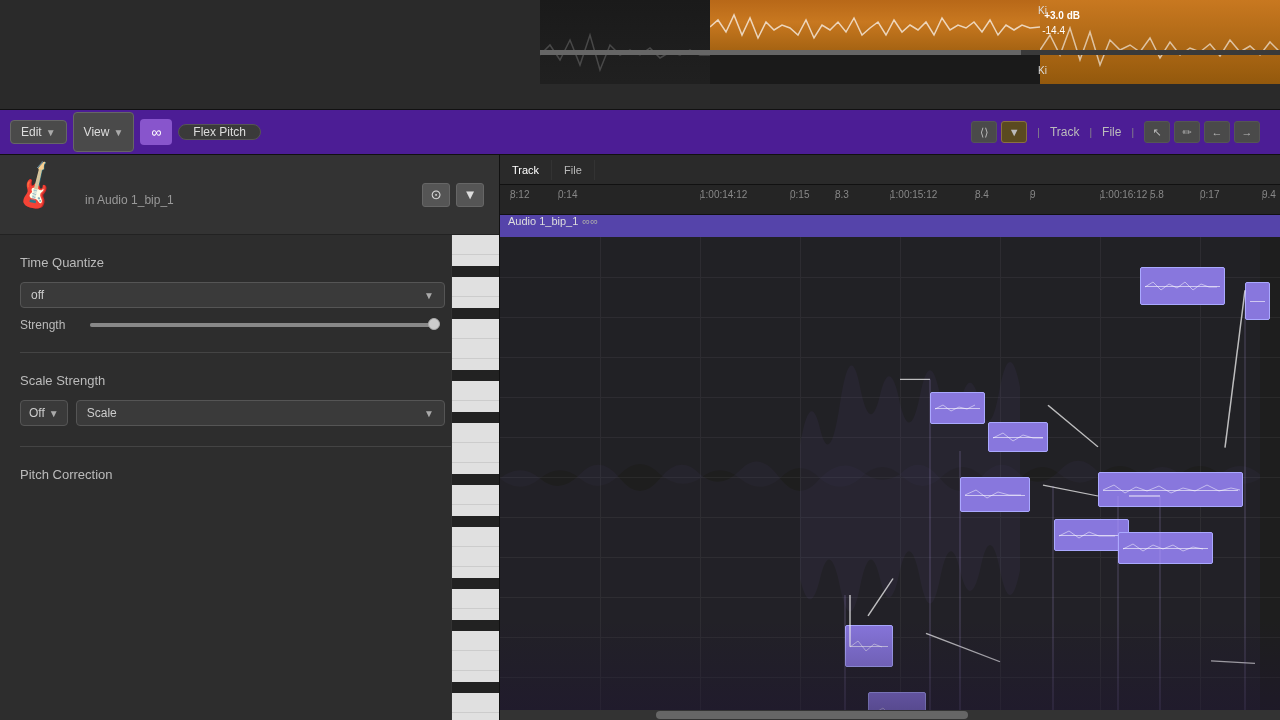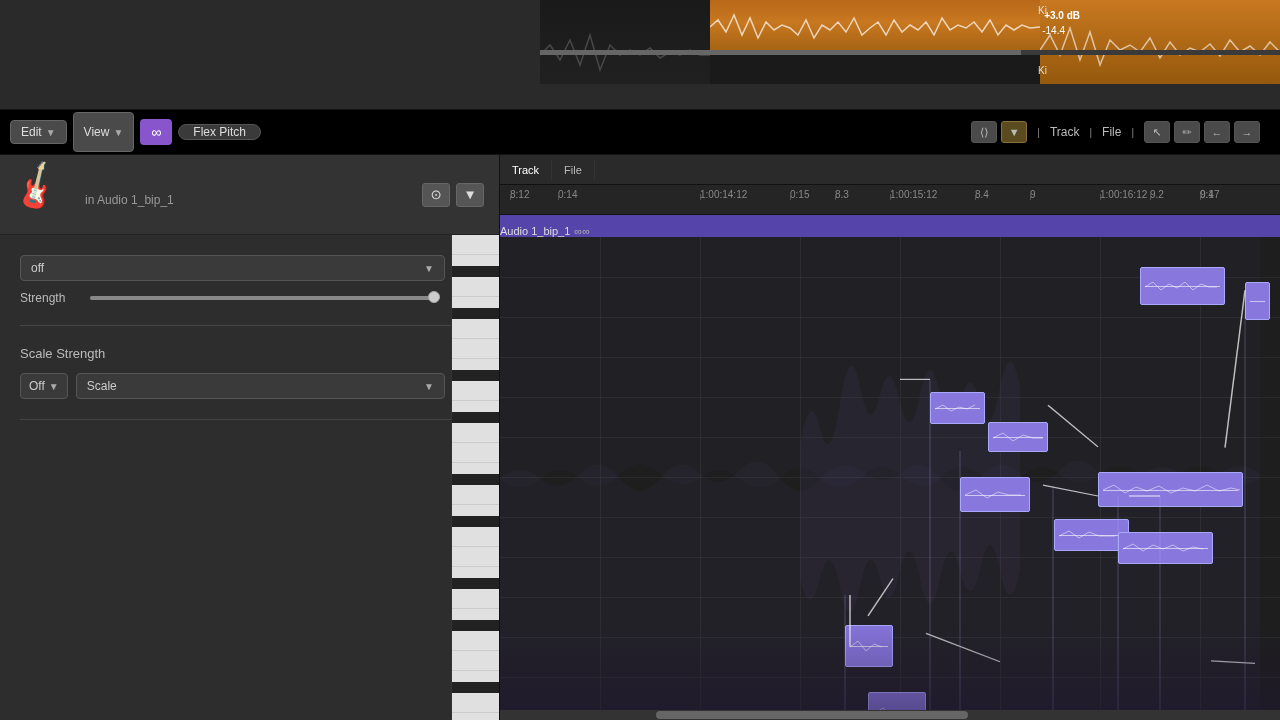--- a/index.html
+++ b/index.html
@@ -20,21 +20,21 @@
       height: 110px;
       background: #2a2a2a;
       border-bottom: 1px solid #111;
     }
 
     
     .toolbar {
       position: absolute;
       top: 110px; left: 0; right: 0;
       height: 45px;
-      background: #000000;
+      background: #4c1d95;
       border-bottom: 1px solid #111;
       display: flex;
       align-items: center;
       padding: 0 10px;
       gap: 6px;
     }
 
     .btn-edit {
       background: #4a4a4a;
       border: 1px solid #666;
@@ -349,21 +349,22 @@
       bottom: 0; left: 0;
       width: 1px; height: 6px;
       background: #555;
     }
 
     
     .region-label-bar {
       height: 22px;
       background: #5544aa;
       display: flex;
-      align-items: flex-end;
+      align-items: flex-start;
+      padding-left: 8px;
       font-size: 11px;
       color: #ddd;
     }
 
     
     .piano-roll {
       position: absolute;
       top: 82px; left: 0; right: 0;
       bottom: 0;
       overflow: hidden;
@@ -515,20 +516,21 @@
         <div class="audio-name">in Audio 1_bip_1</div>
       </div>
       <div class="header-buttons">
         <button class="header-btn">⊙</button>
         <button class="header-btn">▼</button>
       </div>
     </div>
 
     <div class="controls-panel">
 
+      <div class="section-label">Time Quantize</div>
 
       <div class="control-row">
         <div class="dropdown-control">
           <span>off</span>
           <span class="arrow-down">▼</span>
         </div>
         <button class="q-btn">Q</button>
       </div>
 
       <div class="strength-row">
@@ -551,20 +553,24 @@
         </div>
         <div class="dropdown-control" style="flex:1;">
           <span>Scale</span>
           <span class="arrow-down">▼</span>
         </div>
         <button class="q-btn">Q</button>
       </div>
 
       <div class="section-divider"></div>
 
+      <div style="display:flex;align-items:center;justify-content:space-between;">
+        <span class="pitch-correction-label">Pitch Correction</span>
+        <span class="pitch-correction-value">0</span>
+      </div>
 
     </div>
 
     <div style="position:absolute;top:80px;right:0;width:48px;bottom:0;background:#f0f0f0;overflow:hidden;border-left:1px solid #333;">
 
       <div style="display:flex;flex-direction:column;height:100%;">
 
         <div style="flex:1;background:repeating-linear-gradient(
           to bottom,
           #e0e0e0 0px,
@@ -605,23 +611,23 @@
       <div class="ruler-tick" style="left:10px;">8:12</div>
       <div class="ruler-tick" style="left:58px;">0:14</div>
       <div class="ruler-tick" style="left:139px;margin-top:35px;">8.2</div>
       <div class="ruler-tick" style="left:200px;">1:00:14:12</div>
       <div class="ruler-tick" style="left:290px;">0:15</div>
       <div class="ruler-tick" style="left:335px;">8.3</div>
       <div class="ruler-tick" style="left:390px;">1:00:15:12</div>
       <div class="ruler-tick" style="left:475px;">8.4</div>
       <div class="ruler-tick" style="left:530px;">9</div>
       <div class="ruler-tick" style="left:600px;">1:00:16:12</div>
-      <div class="ruler-tick" style="left:650px;">9.2</div>
+      <div class="ruler-tick" style="left:650px;">5.8</div>
       <div class="ruler-tick" style="left:700px;">0:17</div>
-      <div class="ruler-tick" style="left:700px;">9.4</div>
+      <div class="ruler-tick" style="left:762px;">9.4</div>
     </div>
 
     <div class="region-label-bar">
       <span>Audio 1_bip_1</span>
       <span style="margin-left:4px;font-size:11px;color:#aaa;">∞∞</span>
     </div>
 
     <div class="piano-roll">
 
       <div class="grid-bg">

